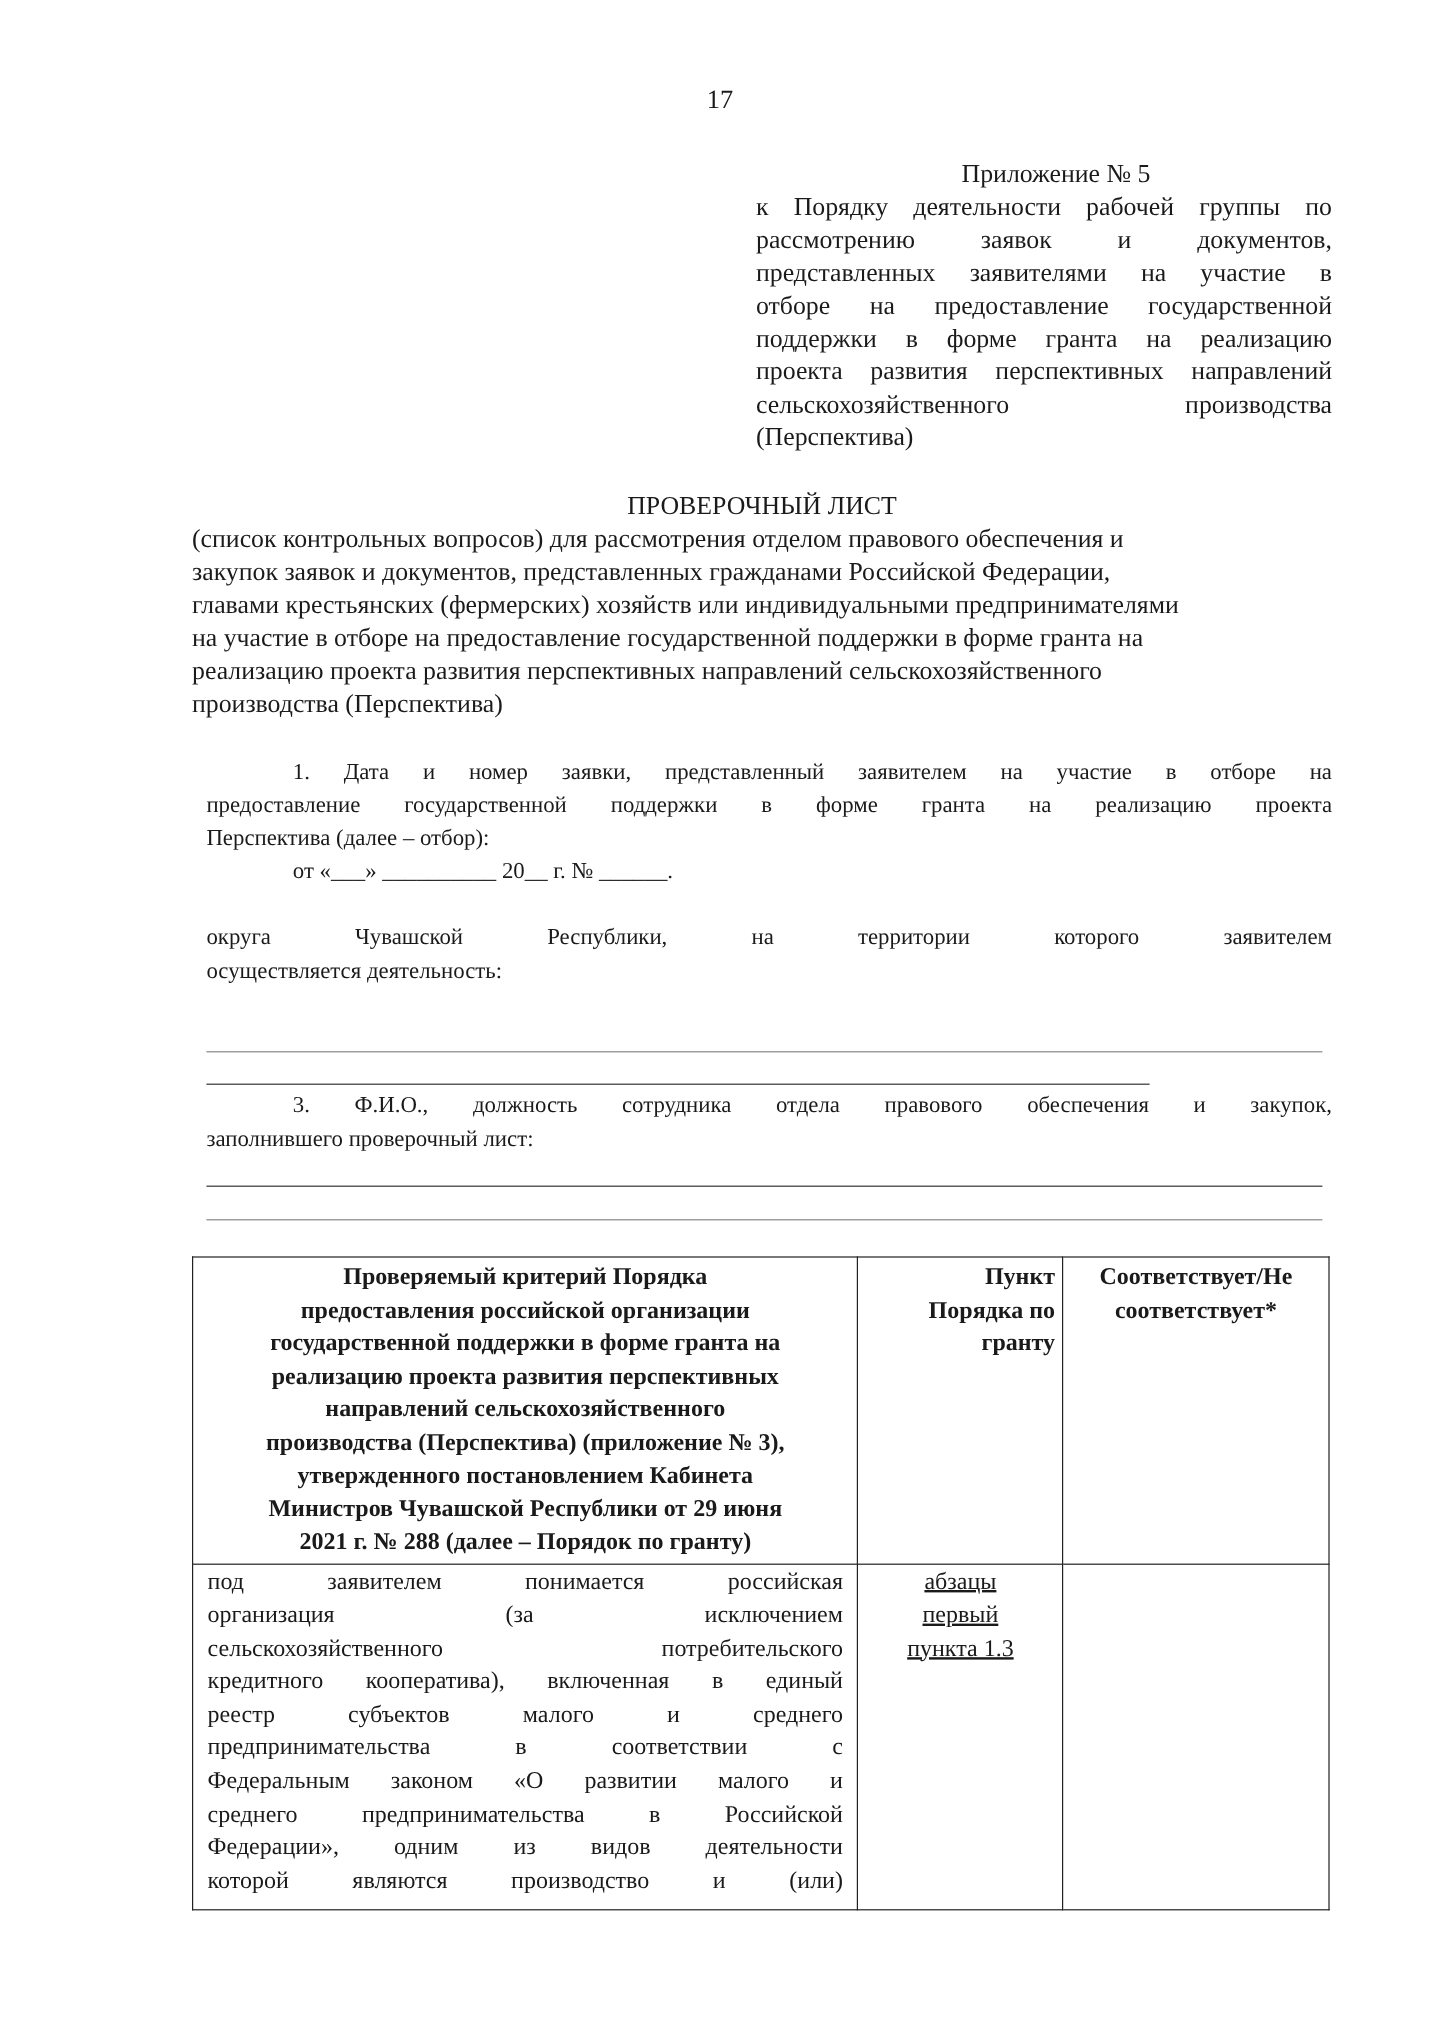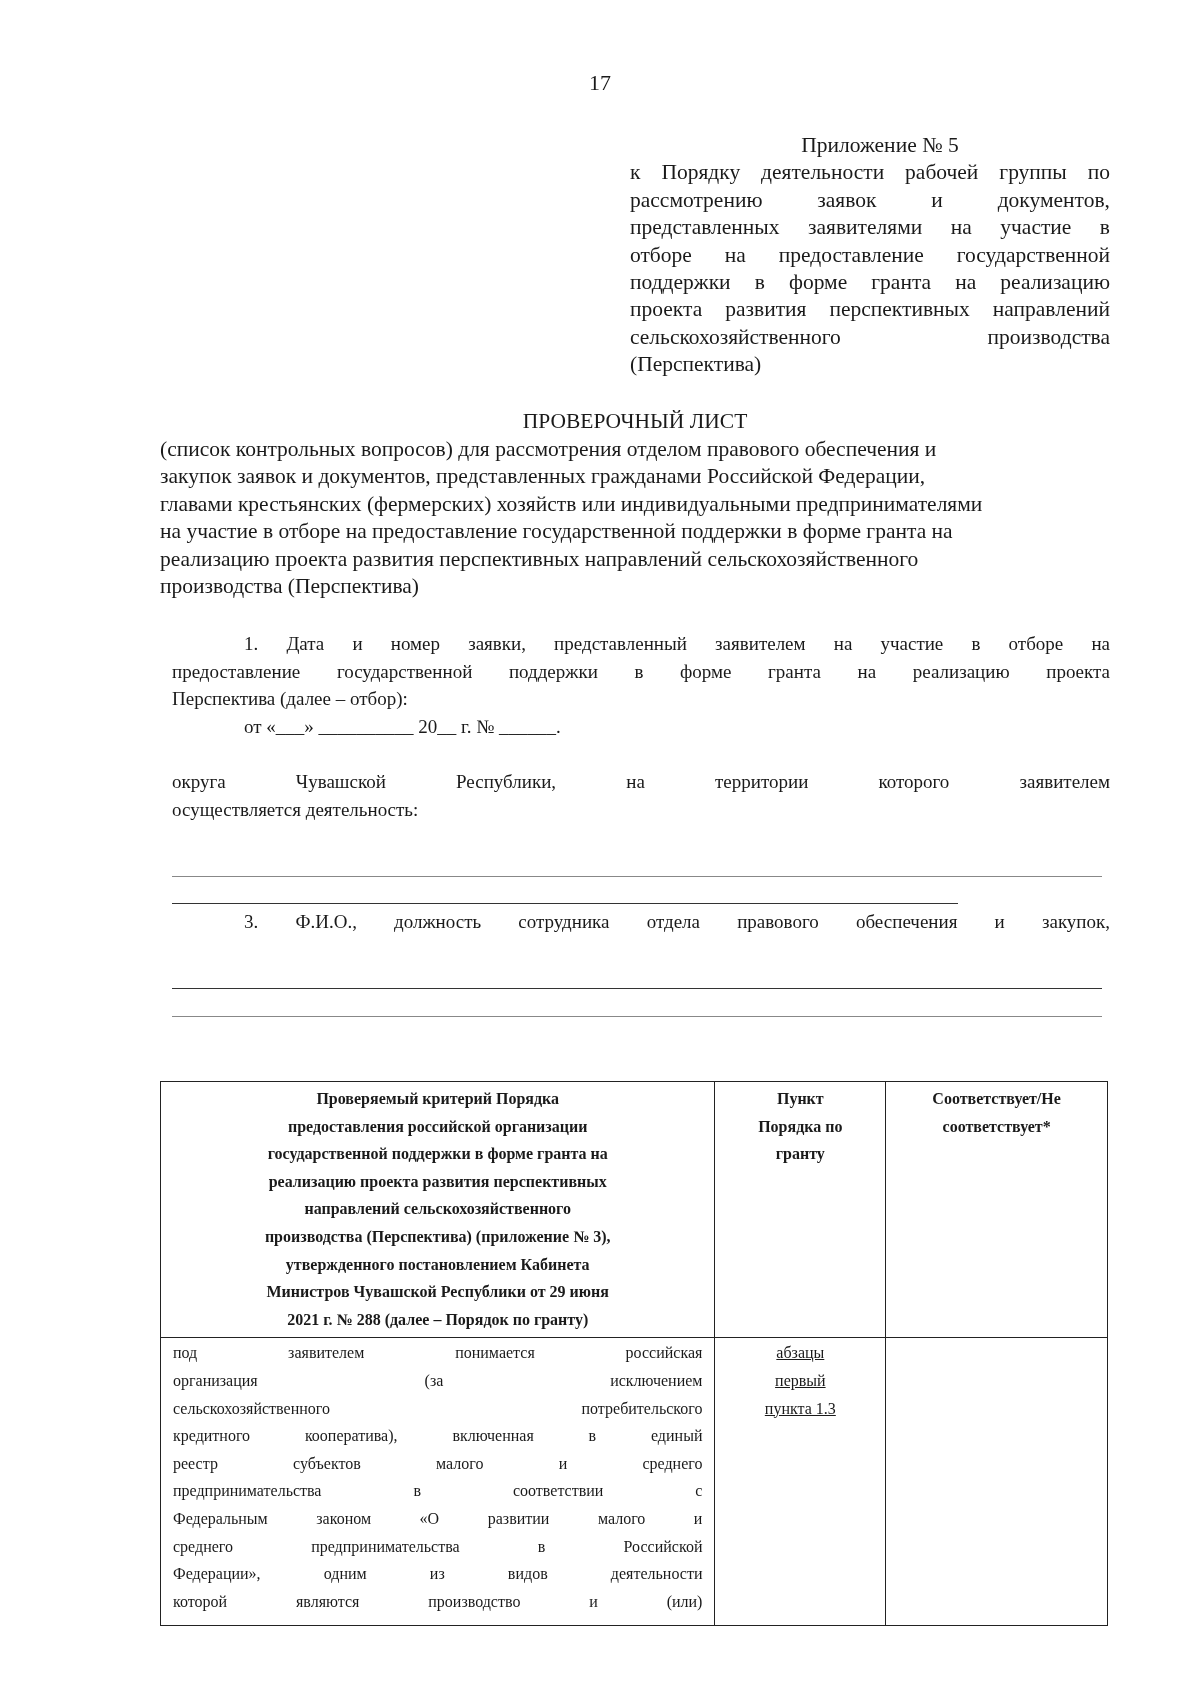--- a/index.html
+++ b/index.html
@@ -44,35 +44,34 @@
     .para .line.last { text-align-last: left; }
 
     .rule { height: 0; border-top: 1.5px solid #333; }
     .rule.gray { border-top-color: #888; }
 
     table.checklist {
       position: absolute;
       left: 160px; top: 1047px;
       width: 948px;
       border-collapse: collapse;
-      font-size: 16px;
+      font-size: 20px;
       line-height: 27.6px;
-      margin-top: 34px;
     }
     table.checklist td, table.checklist th {
       border: 1.5px solid #222;
       vertical-align: top;
     }
     table.checklist th {
       font-weight: bold;
       text-align: center;
       padding: 3px 6px 4px 6px;
     }
     table.checklist th.c1 { width: 555px; height: 251px; }
-    table.checklist th.c2 { width: 171px; }
+    table.checklist th.c2 { width: 171px; text-align: right; }
     table.checklist th.c3 { width: 222px; }
     table.checklist td.crit { padding: 1px 12px 10px 12px; height: 280px; }
     table.checklist td.crit .line { display: block; text-align: justify; text-align-last: justify; white-space: nowrap; }
     table.checklist td.ref { text-align: center; padding: 1px 4px; text-decoration: underline; }
     table.checklist td.ref .line { display: block; }
     th .line { display: block; white-space: nowrap; }
   </style>
 </head>
 <body>
 
@@ -111,20 +110,21 @@
 
 <div class="abs para" style="top:768px;">
   <span class="line">округа Чувашской Республики, на территории которого заявителем</span>
   <span class="line last">осуществляется деятельность:</span>
 </div>
 <div class="abs rule gray" style="left:172px; top:876px; width:930px;"></div>
 <div class="abs rule" style="left:172px; top:903px; width:786px;"></div>
 
 <div class="abs para" style="top:908px;">
   <span class="line indent">3. Ф.И.О., должность сотрудника отдела правового обеспечения и закупок,</span>
+  <span class="line last">заполнившего проверочный лист:</span>
 </div>
 <div class="abs rule" style="left:172px; top:988px; width:930px;"></div>
 <div class="abs rule gray" style="left:172px; top:1016px; width:930px;"></div>
 
 <table class="checklist">
   <thead>
     <tr>
       <th class="c1">
         <span class="line">Проверяемый критерий Порядка</span>
         <span class="line">предоставления российской организации</span>

